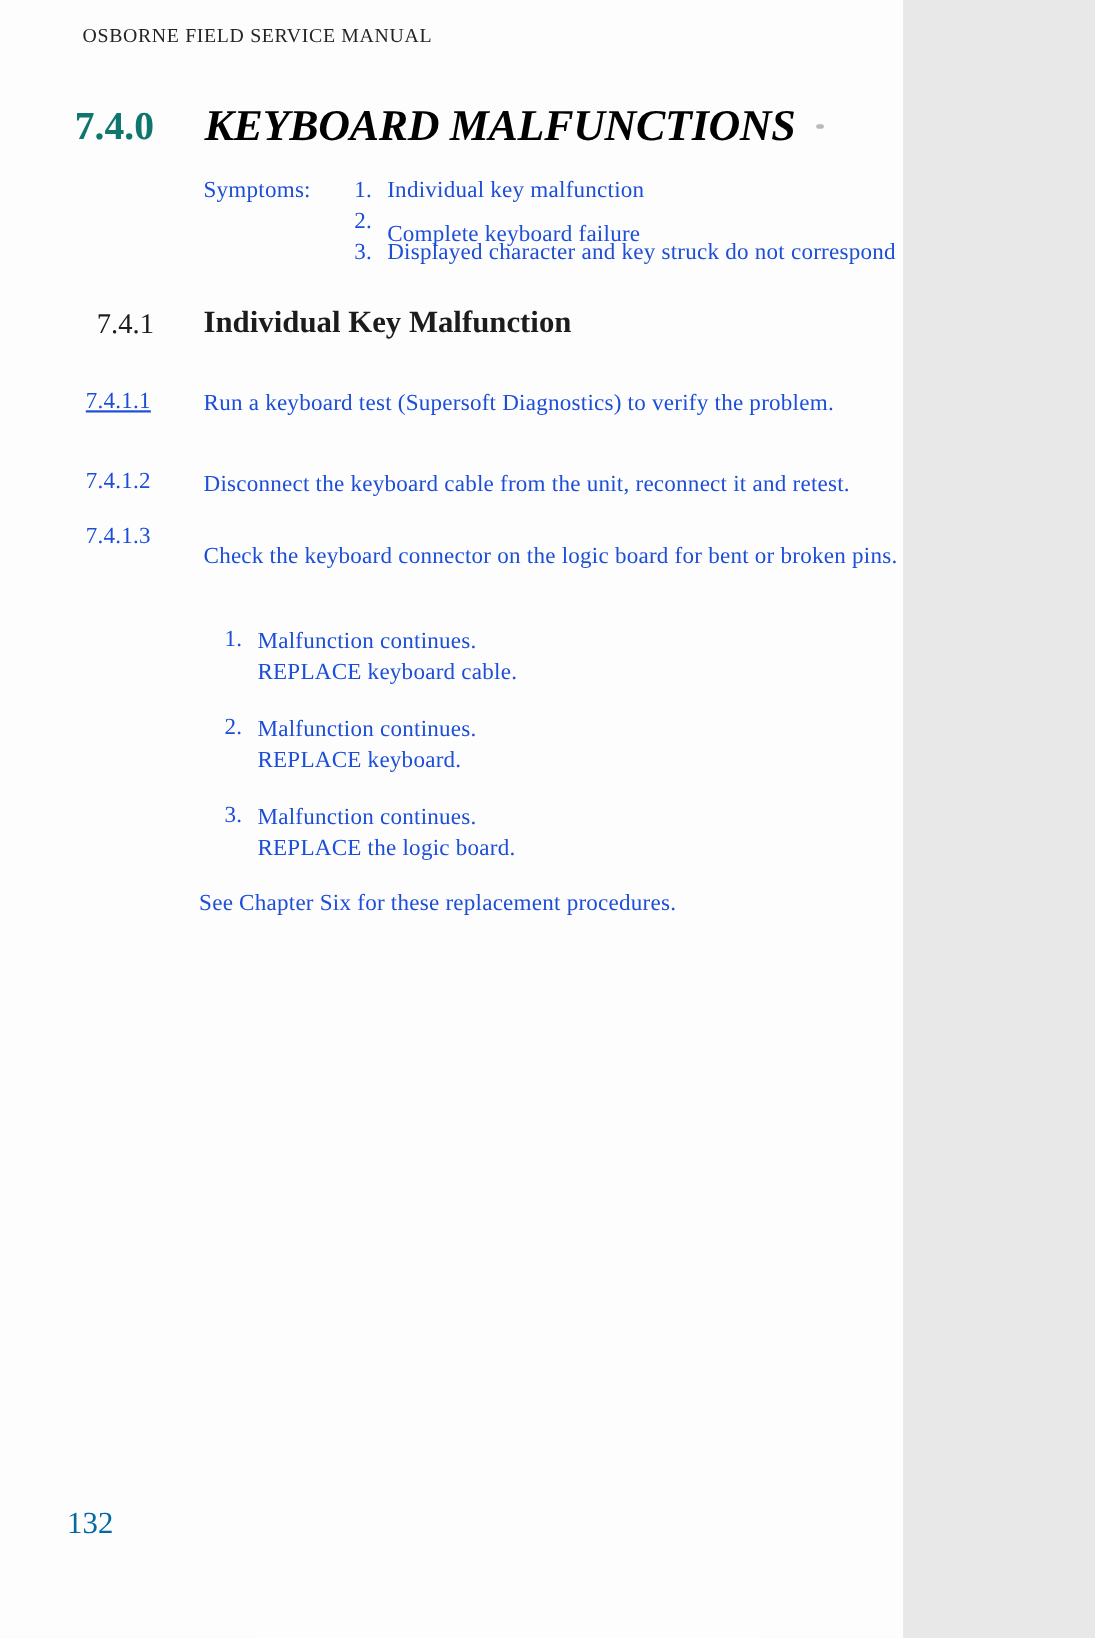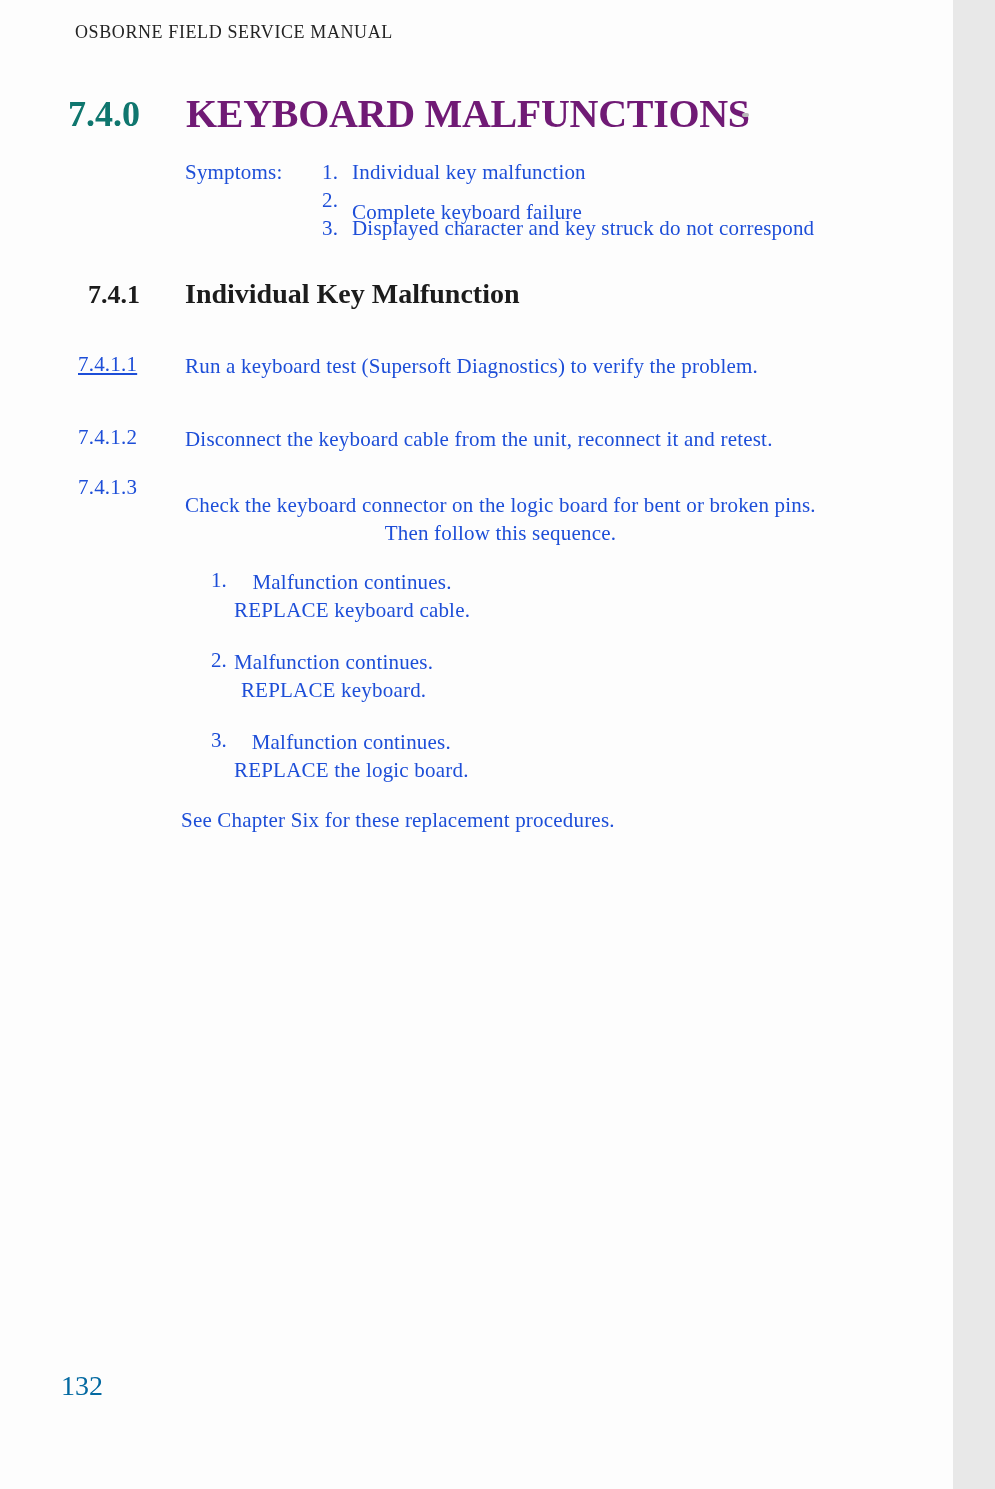--- a/index.html
+++ b/index.html
@@ -2,68 +2,68 @@
 <html><head>
 <meta charset="utf-8">
 <style>
   html, body {
     margin: 0;
     padding: 0;
     background: #e8e8e8;
   }
   .page {
     position: relative;
-    width: 953px;
+    width: 821px;
     height: 1489px;
     background: #fdfdfd;
     color: #222;
     font-family: "Liberation Serif", serif;
     overflow: hidden;
-    text-align: center;
   }
   .abs { position: absolute; white-space: nowrap; }
 
   .running-header {
     left: 75px; top: 22px;
     font-size: 18px;
     letter-spacing: 0.6px;
     color: #242424;
   }
 
   .h1-num {
     left: 68px; top: 93px;
     font-size: 36px; font-weight: 700;
     color: #0f766e;
   }
   .h1-title {
     left: 186px; top: 90px;
     font-size: 40px; font-weight: 700;
     letter-spacing: -0.3px;
-    color: #701a75;
+    color: #000000;
+    font-style: italic;
   }
   .artifact-dot {
     left: 742px; top: 113px;
     width: 7px; height: 4px;
     background: #b9b9b9;
     border-radius: 2px;
   }
 
   .body-text { font-size: 21px; letter-spacing: 0.2px; color: #1d4ed8; }
 
   .symptoms-label { left: 185px; top: 160px; }
   .symptom-num-0 { left: 322px; top: 160px; }
   .symptom-txt-0 { left: 352px; top: 160px; }
   .symptom-num-1 { left: 322px; top: 188px; }
   .symptom-txt-1 { left: 352px; top: 188px; margin-top: 12px; }
   .symptom-num-2 { left: 322px; top: 216px; }
   .symptom-txt-2 { left: 352px; top: 216px; }
 
   .h2-num {
     left: 88px; top: 280px;
-    font-size: 26px; font-weight: 700;
+    font-size: 26px; font-weight: 400;
     color: #1c1c1c;
   }
   .h2-title {
     left: 185px; top: 278px;
     font-size: 28px; font-weight: 700;
     color: #1c1c1c;
   }
 
   .step-num-0 { left: 78px; top: 352px; text-decoration: underline; }
   .step-txt-0 { left: 185px; top: 352px; }
@@ -117,21 +117,20 @@
   </div>
 
   <div class="abs body-text step-num-1">7.4.1.2</div>
   <div class="abs body-text step-txt-1 step-lines">
     <div>Disconnect the keyboard cable from the unit, reconnect it and retest.</div>
   </div>
 
   <div class="abs body-text step-num-2">7.4.1.3</div>
   <div class="abs body-text step-txt-2 step-lines">
     <div>Check the keyboard connector on the logic board for bent or broken pins.</div>
-    <div>Then follow this sequence.</div>
   </div>
 
   <div class="abs body-text seq-item seq-item-0">
     <div class="seq-num">1.</div>
     <div class="seq-lines">
       <div>Malfunction continues.</div>
       <div>REPLACE keyboard cable.</div>
     </div>
   </div>
 

